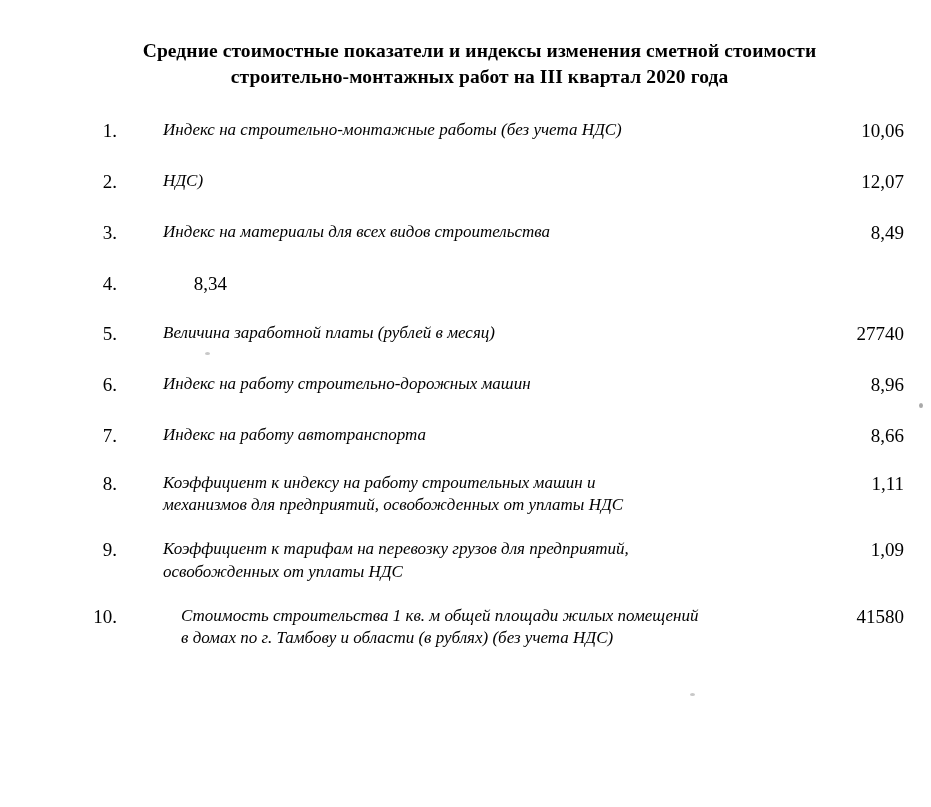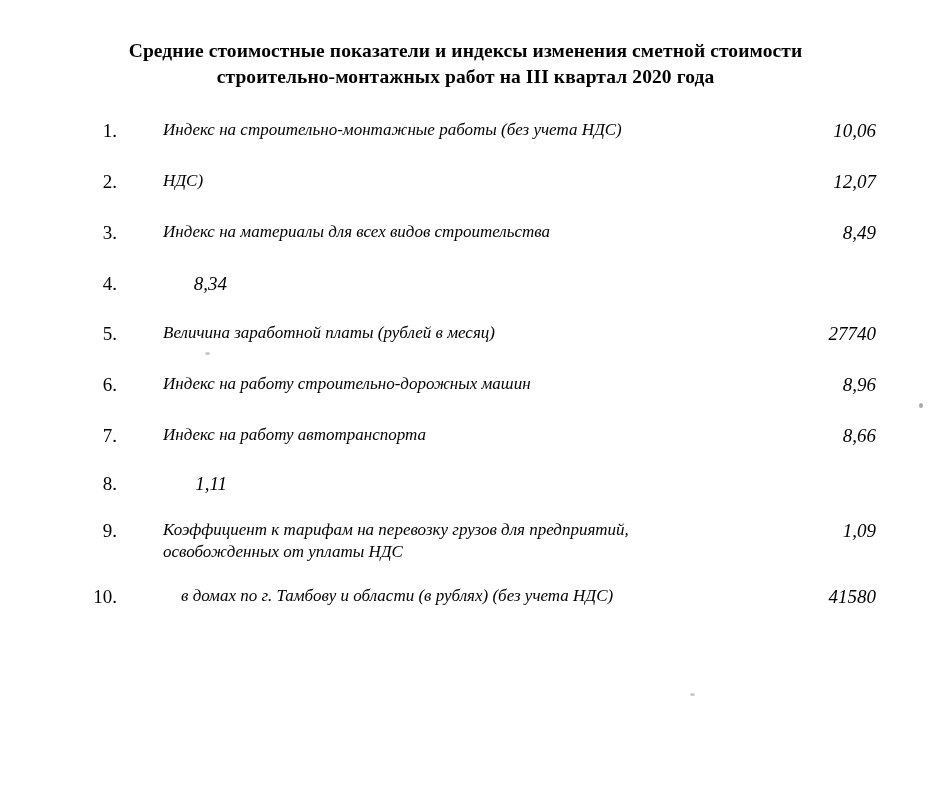--- a/index.html
+++ b/index.html
@@ -12,21 +12,21 @@
     background: #ffffff;
     font-family: "Liberation Serif", serif;
     color: #000000;
     overflow: hidden;
   }
   .page {
     position: relative;
     width: 931px;
     height: 607px;
     box-sizing: border-box;
-    padding: 30px 55px 0 55px;
+    padding: 30px 27px 0 55px;
   }
   .doc-title {
     text-align: center;
     font-weight: bold;
     font-size: 19.5px;
     line-height: 1.32;
     margin: 8px auto 0 auto;
     width: 790px;
     letter-spacing: 0.1px;
   }
@@ -59,21 +59,20 @@
   }
   .row .label .l2 {
     display: block;
   }
   .row .value {
     flex: 0 0 110px;
     width: 110px;
     text-align: right;
     font-size: 19px;
     line-height: 1.3;
-    font-style: italic;
   }
   
   .row.r1 { margin-bottom: 26px; }
   .row.r2 { margin-bottom: 26px; }
   .row.r3 { margin-bottom: 26px; }
   .row.r4 { margin-bottom: 26px; }
   .row.r5 { margin-bottom: 26px; }
   .row.r6 { margin-bottom: 26px; }
   .row.r7 { margin-bottom: 24px; }
   .row.r8 { margin-bottom: 22px; }
@@ -148,35 +147,40 @@
     <div class="row r7">
       <div class="num">7.</div>
       <div class="label">
         <span>Индекс на работу автотранспорта</span>
       </div>
       <div class="value">8,66</div>
     </div>
 
     <div class="row r8">
       <div class="num">8.</div>
+      <div class="label">
+        <span>Коэффициент к индексу на работу строительных машин и</span>
+        <span class="l2">механизмов для предприятий, освобожденных от уплаты НДС</span>
+      </div>
       <div class="value">1,11</div>
     </div>
 
     <div class="row r9">
       <div class="num">9.</div>
       <div class="label">
         <span>Коэффициент к тарифам на перевозку грузов для предприятий,</span>
         <span class="l2">освобожденных от уплаты НДС</span>
       </div>
       <div class="value">1,09</div>
     </div>
 
     <div class="row r10">
       <div class="num">10.</div>
       <div class="label">
+        <span>Стоимость строительства 1 кв. м общей площади жилых помещений</span>
         <span class="l2">в домах по г. Тамбову и области (в рублях) (без учета НДС)</span>
       </div>
       <div class="value">41580</div>
     </div>
 
   </div>
 
   <div class="speck s1"></div>
   <div class="speck s2"></div>
   <div class="speck s3"></div>

